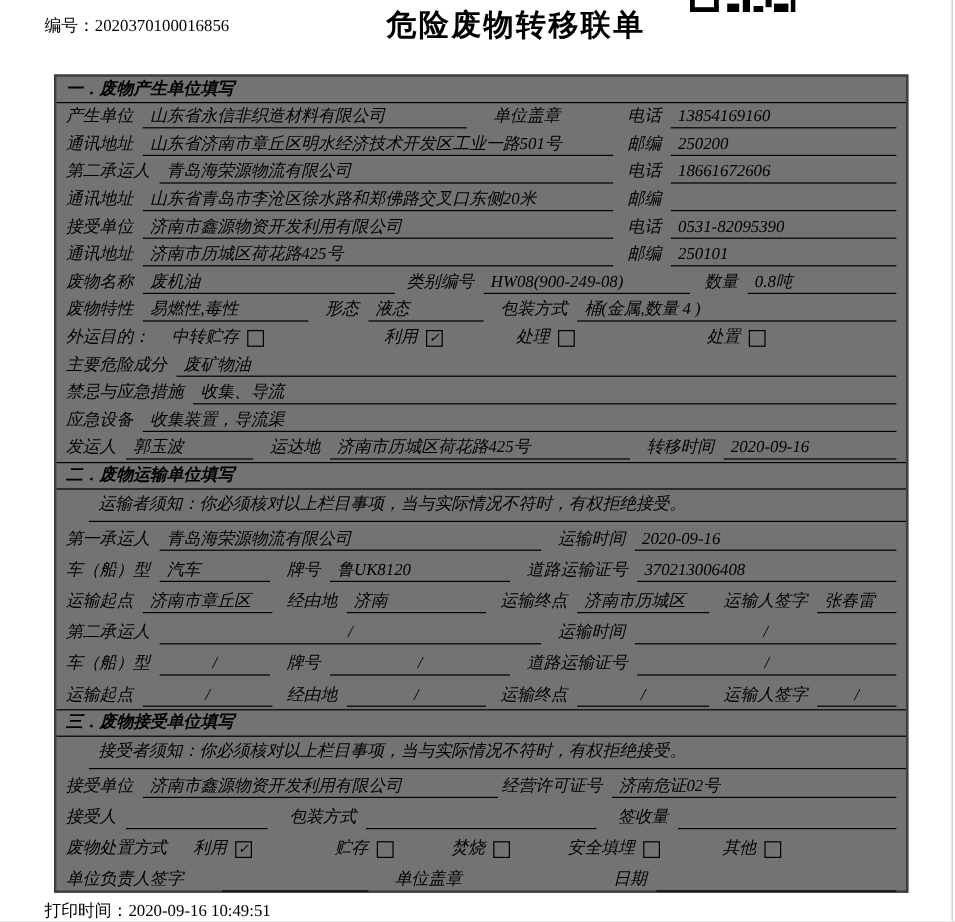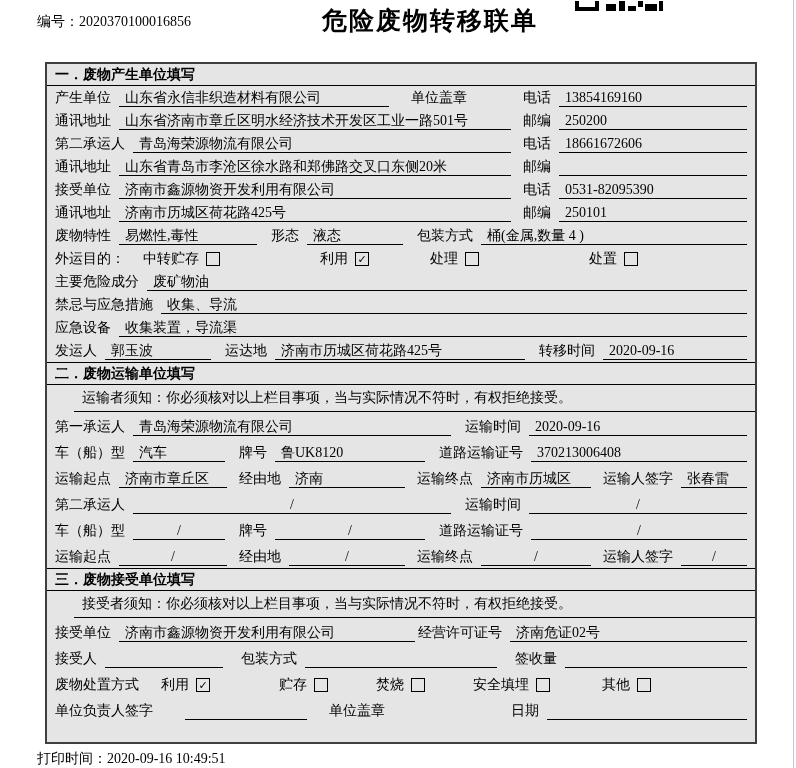--- a/index.html
+++ b/index.html
@@ -4,21 +4,21 @@
 <style>
   html,body{margin:0;padding:0;background:#fff;}
   body{width:796px;height:768px;overflow:hidden;position:relative;
        font-family:"Liberation Serif","DejaVu Serif",serif;color:#000;font-size:14px;}
   .scan-edge{position:absolute;right:2px;top:0;height:768px;width:1px;background:#c9c9c9;}
   .doc-serial{position:absolute;left:37px;top:13px;white-space:nowrap;}
   .doc-title{position:absolute;left:0;top:4px;width:860px;text-align:center;
              font-size:25px;font-weight:bold;letter-spacing:2px;}
   .qr-frag{position:absolute;left:575px;top:0;}
   .form-box{position:absolute;left:45px;top:62px;width:712px;height:682px;
-            border:2px solid #3f3f3f;box-sizing:border-box;background:#e5e5e5;}
+            border:2px solid #3f3f3f;box-sizing:border-box;background:#737373;font-style:italic;}
   .sec{height:21px;line-height:21px;font-weight:bold;padding:0 8px;
        border-bottom:1.5px solid #000;white-space:nowrap;}
   .sec.bt{border-top:1.5px solid #000;}
   .notice{height:26px;line-height:26px;padding:0 8px;border-bottom:1px solid #000;white-space:nowrap;margin-left:27px;}
   .row{display:flex;align-items:flex-end;padding:0 8px 2px 8px;height:23px;
        box-sizing:border-box;white-space:nowrap;}
   .row.r26{height:26px;}
   .lbl{line-height:18px;margin-right:8px;flex:none;}
   .fill{border-bottom:1px solid #000;height:18px;line-height:18px;
         padding-left:6px;overflow:hidden;flex:none;box-sizing:border-box;}
@@ -94,20 +94,28 @@
     <span class="fill" style="width:188px">0531-82095390</span>
   </div>
 
   <div class="row">
     <span class="lbl">通讯地址</span>
     <span class="fill grow">济南市历城区荷花路425号</span>
     <span class="lbl" style="margin-left:12px">邮编</span>
     <span class="fill" style="width:188px">250101</span>
   </div>
 
+  <div class="row">
+    <span class="lbl">废物名称</span>
+    <span class="fill" style="width:210px">废机油</span>
+    <span class="lbl" style="margin-left:10px">类别编号</span>
+    <span class="fill" style="width:172px">HW08(900-249-08)</span>
+    <span class="lbl" style="margin-left:12px">数量</span>
+    <span class="fill grow">0.8吨</span>
+  </div>
 
   <div class="row">
     <span class="lbl">废物特性</span>
     <span class="fill" style="width:138px">易燃性,毒性</span>
     <span class="lbl" style="margin-left:14px">形态</span>
     <span class="fill" style="width:96px">液态</span>
     <span class="lbl" style="margin-left:14px">包装方式</span>
     <span class="fill grow">桶(金属,数量 4 )</span>
   </div>
 

